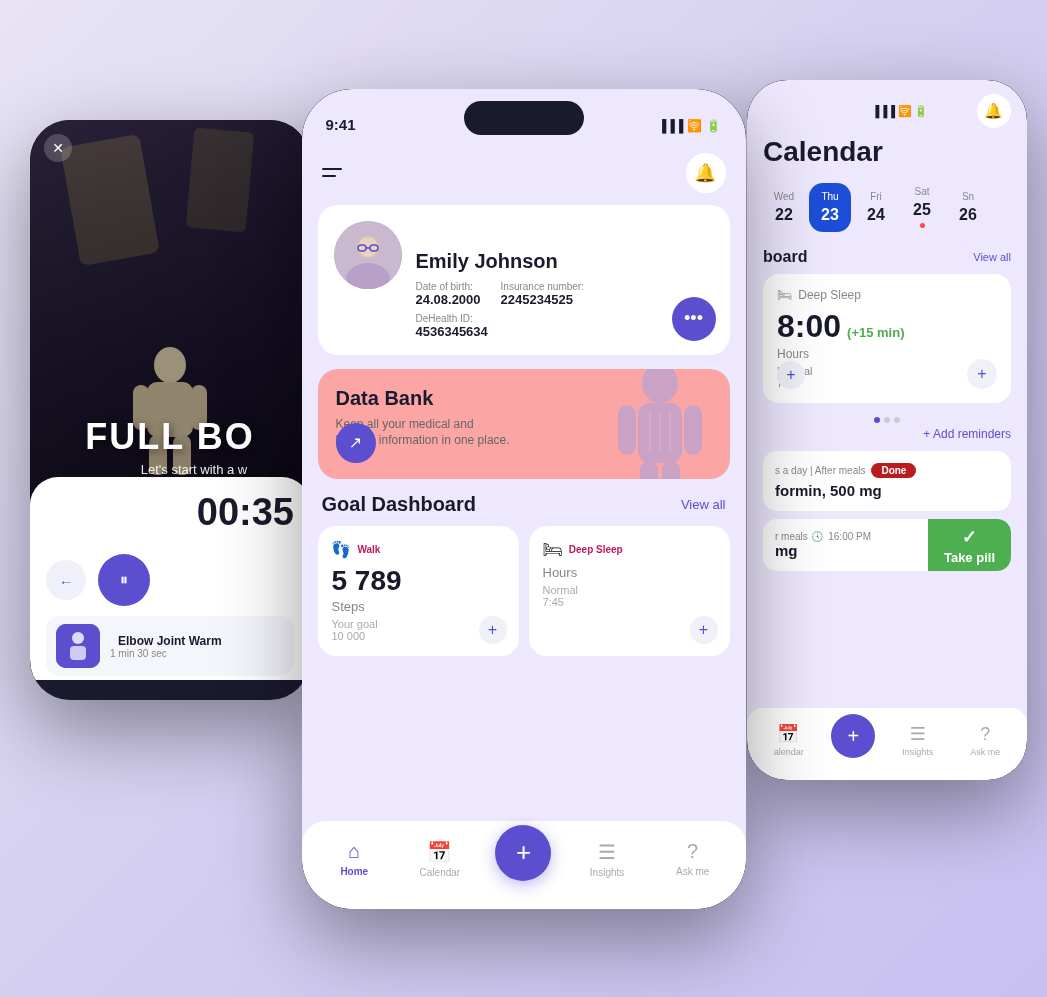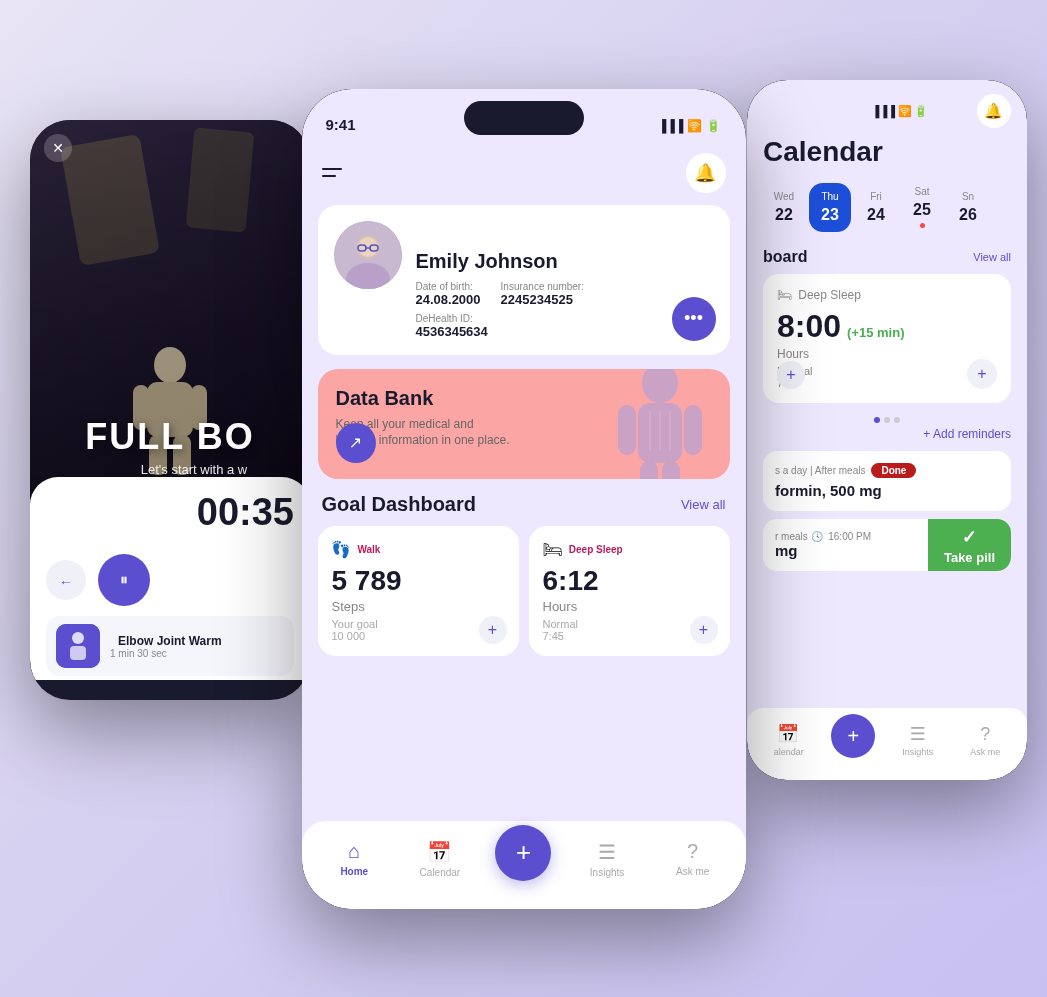--- a/index.html
+++ b/index.html
@@ -983,21 +983,20 @@
             <span>10 000</span>
           </div>
           <div class="goal-add-btn">+</div>
         </div>
 
         <div class="goal-card">
           <div class="goal-icon-label">
             <span class="goal-icon">🛏</span>
             <span class="goal-type">Deep Sleep</span>
           </div>
-          <div class="goal-value">6:12</div>
           <div class="goal-unit">Hours</div>
           <div class="goal-sub">
             <span>Normal</span>
             <br>
             <span>7:45</span>
           </div>
           <div class="goal-add-btn">+</div>
         </div>
       </div>
 

